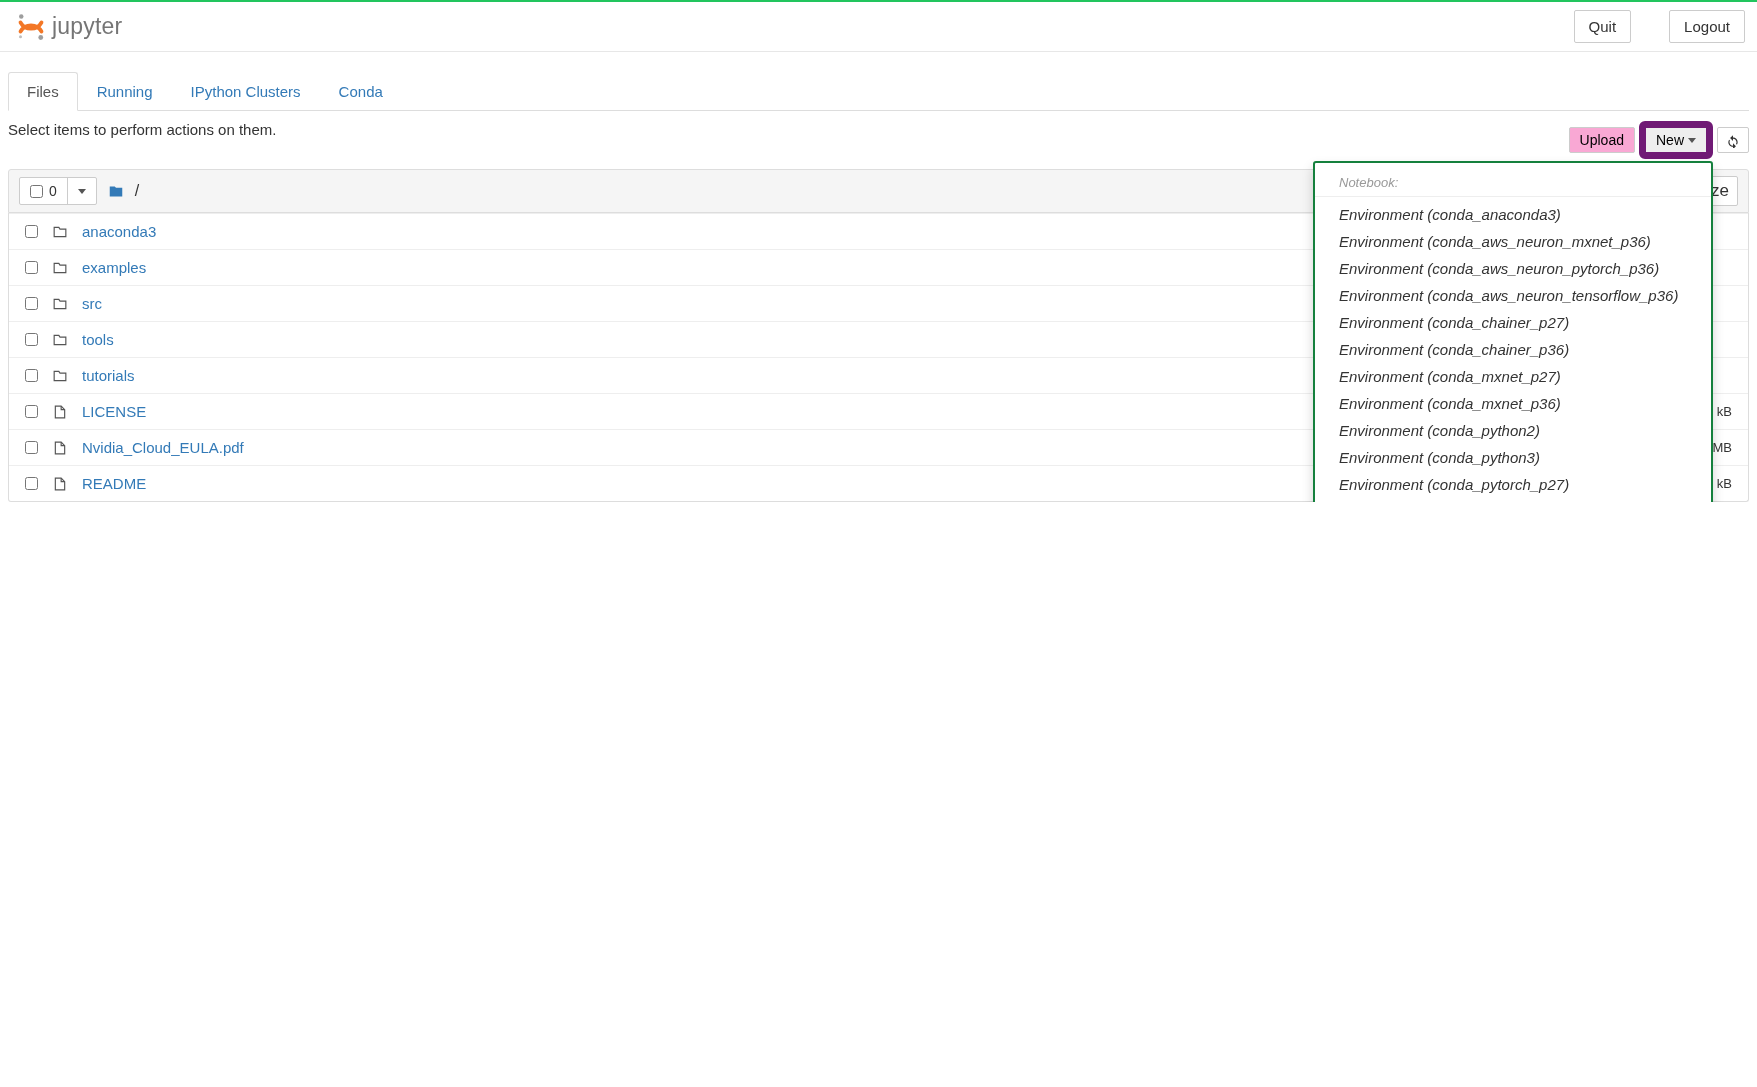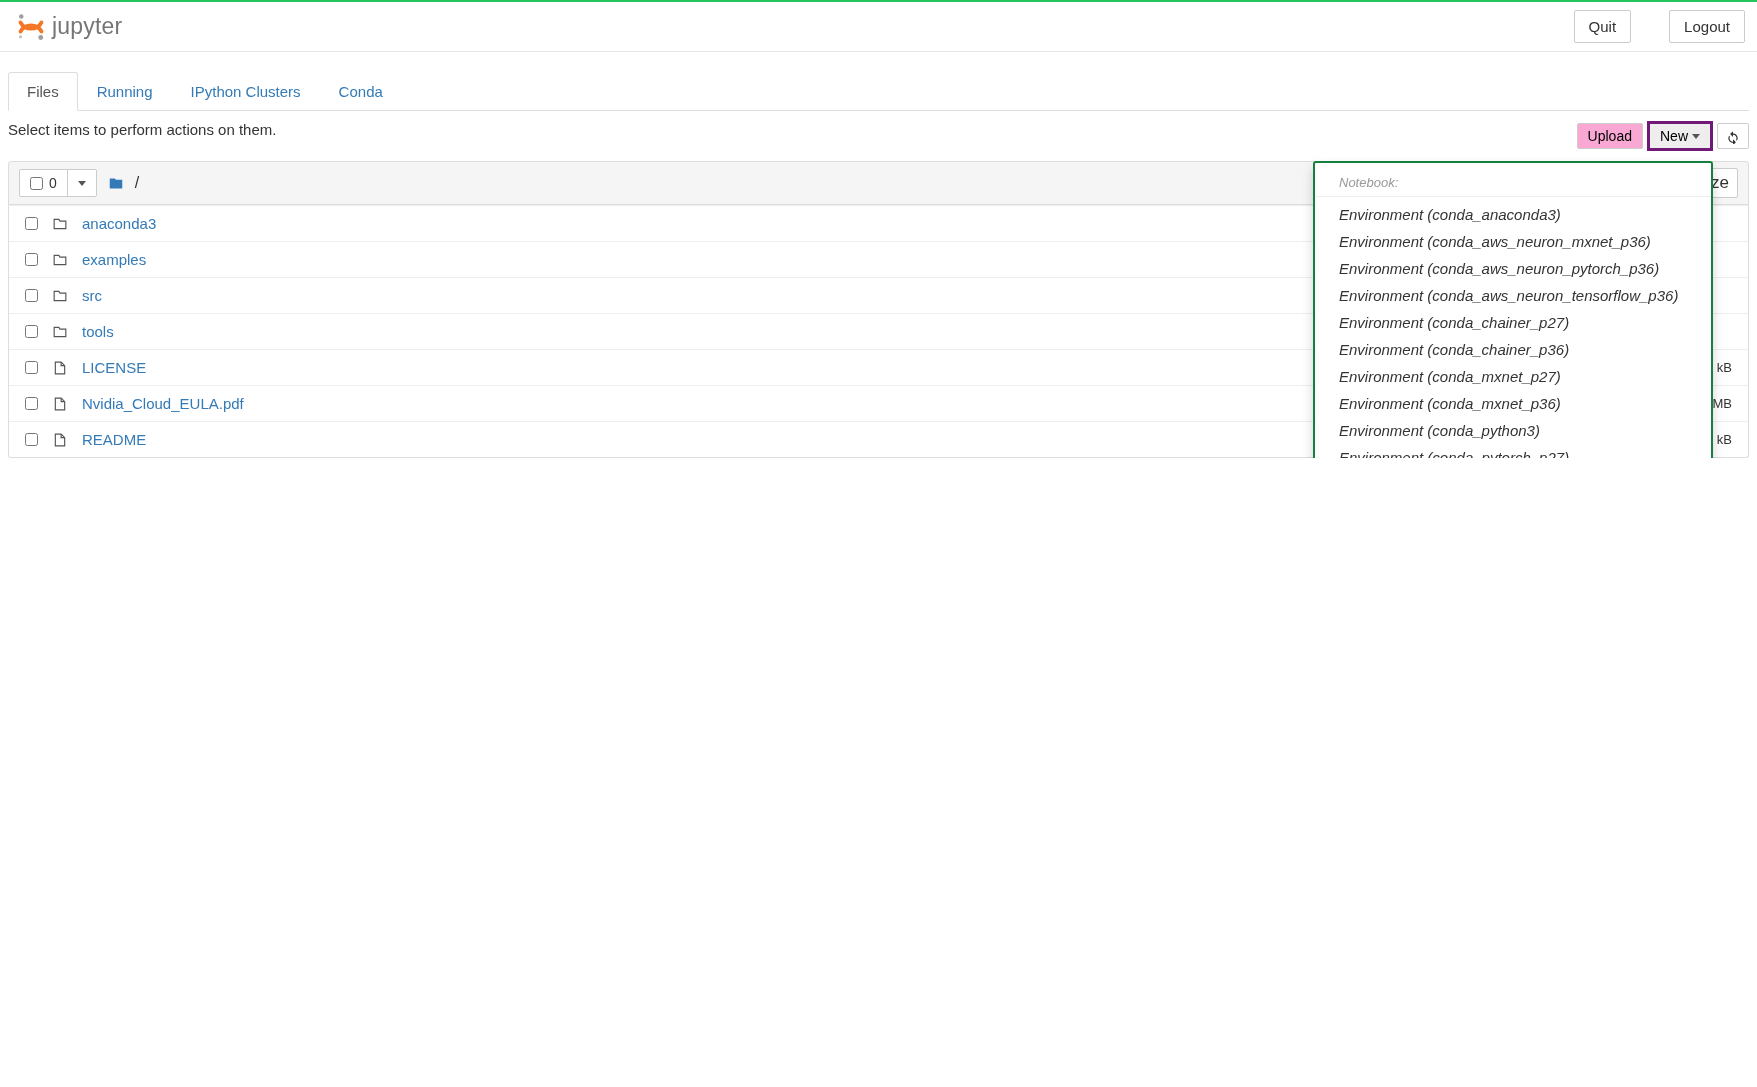--- a/index.html
+++ b/index.html
@@ -60,26 +60,26 @@
     .action-buttons { display: flex; gap: 4px; align-items: center; }
     .btn-sm {
       border: 1px solid #ccc;
       background: #f9a8d4;
       padding: 4px 10px;
       font-size: 14px;
       cursor: pointer;
       border-radius: 2px;
     }
     .btn-new {
-      border: 3px solid #701a75;
+      border: 7px solid #701a75;
       background: #eee;
       padding: 4px 10px;
       font-size: 14px;
       cursor: pointer;
-      border-radius: 0;
+      border-radius: 6px;
       display: inline-flex;
       align-items: center;
       gap: 4px;
     }
     .btn-refresh {
       border: 1px solid #ccc;
       background: #fff;
       padding: 4px 8px;
       font-size: 14px;
       cursor: pointer;
@@ -222,20 +222,21 @@
         <div class="dropdown-header">Notebook:</div>
         <div id="notebook-items">
             <div class="dropdown-item">Environment (conda_anaconda3)</div>
             <div class="dropdown-item">Environment (conda_aws_neuron_mxnet_p36)</div>
             <div class="dropdown-item">Environment (conda_aws_neuron_pytorch_p36)</div>
             <div class="dropdown-item">Environment (conda_aws_neuron_tensorflow_p36)</div>
             <div class="dropdown-item">Environment (conda_chainer_p27)</div>
             <div class="dropdown-item">Environment (conda_chainer_p36)</div>
             <div class="dropdown-item">Environment (conda_mxnet_p27)</div>
             <div class="dropdown-item">Environment (conda_mxnet_p36)</div>
+            <div class="dropdown-item">Environment (conda_python2)</div>
             <div class="dropdown-item">Environment (conda_python3)</div>
             <div class="dropdown-item">Environment (conda_pytorch_p27)</div>
             <div class="dropdown-item">Environment (conda_pytorch_p36)</div>
             <div class="dropdown-item">Environment (conda_tensorflow2_p27)</div>
             <div class="dropdown-item">Environment (conda_tensorflow2_p36)</div>
             <div class="dropdown-item">Environment (conda_tensorflow_p27)</div>
             <div class="dropdown-item">Environment (conda_tensorflow_p36)</div>
             <div class="dropdown-item">Python 2</div>
             <div class="dropdown-item">Python 3</div>
           </div>
@@ -314,20 +315,30 @@
         <svg class="svg-icon" width="16" height="14" viewBox="0 0 24 24">
           <path fill="none" stroke="#555" stroke-width="2" d="M10 4H2v16h20V7H12l-2-3z"></path>
         </svg>
       </span>
       <a class="file-link">tools</a>
       <span class="row-right"></span>
     </div>
     <div class="file-row">
       <input type="checkbox" style="">
       <span class="file-icon">
+        <svg class="svg-icon" width="16" height="14" viewBox="0 0 24 24">
+          <path fill="none" stroke="#555" stroke-width="2" d="M10 4H2v16h20V7H12l-2-3z"></path>
+        </svg>
+      </span>
+      <a class="file-link">tutorials</a>
+      <span class="row-right"></span>
+    </div>
+    <div class="file-row">
+      <input type="checkbox" style="">
+      <span class="file-icon">
         <svg class="svg-icon" width="14" height="16" viewBox="0 0 24 24">
           <path fill="none" stroke="#555" stroke-width="2" d="M14 2H4v20h16V8l-6-6z"></path>
           <path fill="none" stroke="#555" stroke-width="2" d="M14 2v6h6"></path>
         </svg>
       </span>
       <a class="file-link">LICENSE</a>
       <span class="row-right">kB</span>
     </div>
     <div class="file-row">
       <input type="checkbox" style="">

